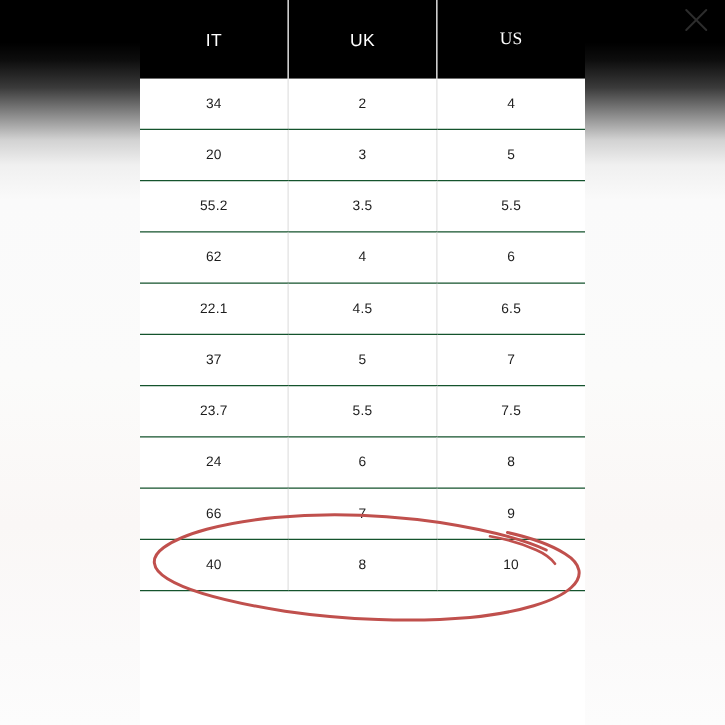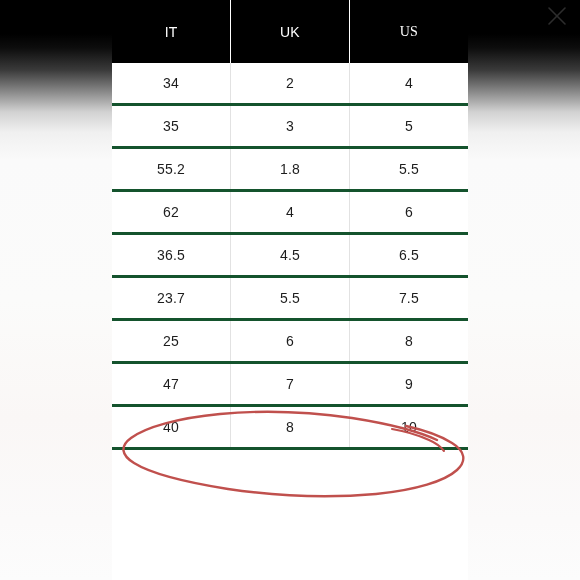--- a/index.html
+++ b/index.html
@@ -68,24 +68,24 @@
     border-right: 1px solid #ffffff;
     padding: 0;
     letter-spacing: 0.2px;
   }
   .size-table thead th:last-child { border-right: none; font-family: Liberation Serif, serif; }
 
   .size-table tbody td {
     height: 40px;
     text-align: center;
     vertical-align: middle;
-    font-size: 14px;
+    font-size: 11px;
     color: #1d1d1d;
     background: #ffffff;
-    border-bottom: 3px solid #14532d;
+    border-bottom: 1px solid #14532d;
     border-right: 1px solid #e2e2e2;
     padding: 0;
     letter-spacing: 0.2px;
   }
   .size-table tbody td:last-child { border-right: none; }
   .size-table tbody tr:first-child td { border-top: none; }
 
   
   #close-button {
     position: absolute;
@@ -131,51 +131,56 @@
           <th>US</th>
         </tr>
       </thead>
       <tbody id="table-body">
           <tr>
             <td>34</td>
             <td>2</td>
             <td>4</td>
           </tr>
           <tr>
-            <td>35</td>
+            <td>20</td>
             <td>3</td>
             <td>5</td>
           </tr>
           <tr>
             <td>55.2</td>
-            <td>1.8</td>
+            <td>3.5</td>
             <td>5.5</td>
           </tr>
           <tr>
             <td>62</td>
             <td>4</td>
             <td>6</td>
           </tr>
           <tr>
-            <td>36.5</td>
+            <td>22.1</td>
             <td>4.5</td>
             <td>6.5</td>
+          </tr>
+          <tr>
+            <td>37</td>
+            <td>5</td>
+            <td>7</td>
           </tr>
           <tr>
             <td>23.7</td>
             <td>5.5</td>
             <td>7.5</td>
           </tr>
           <tr>
-            <td>25</td>
+            <td>24</td>
             <td>6</td>
             <td>8</td>
           </tr>
           <tr>
-            <td>47</td>
+            <td>66</td>
             <td>7</td>
             <td>9</td>
           </tr>
           <tr>
             <td>40</td>
             <td>8</td>
             <td>10</td>
           </tr>
         </tbody>
     </table>

